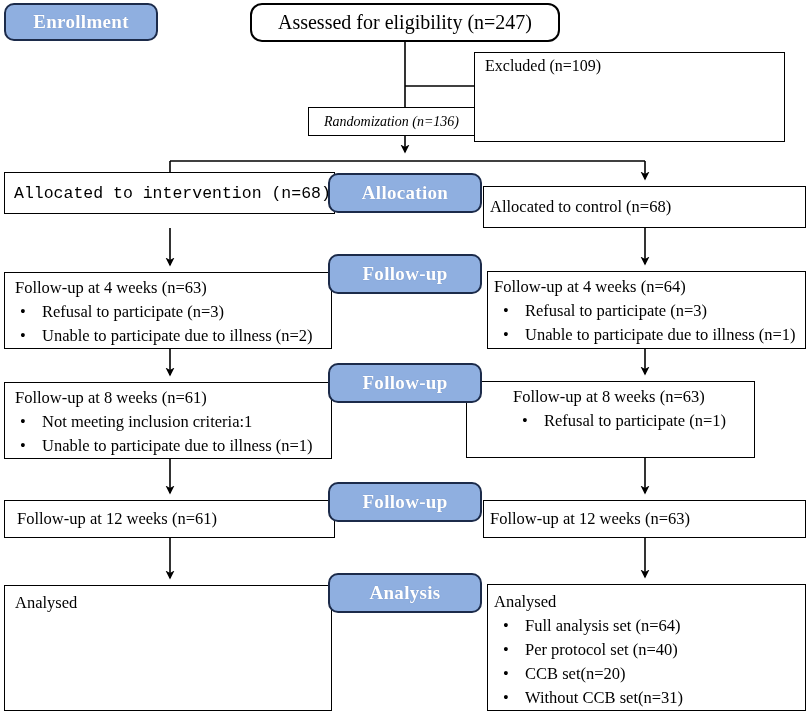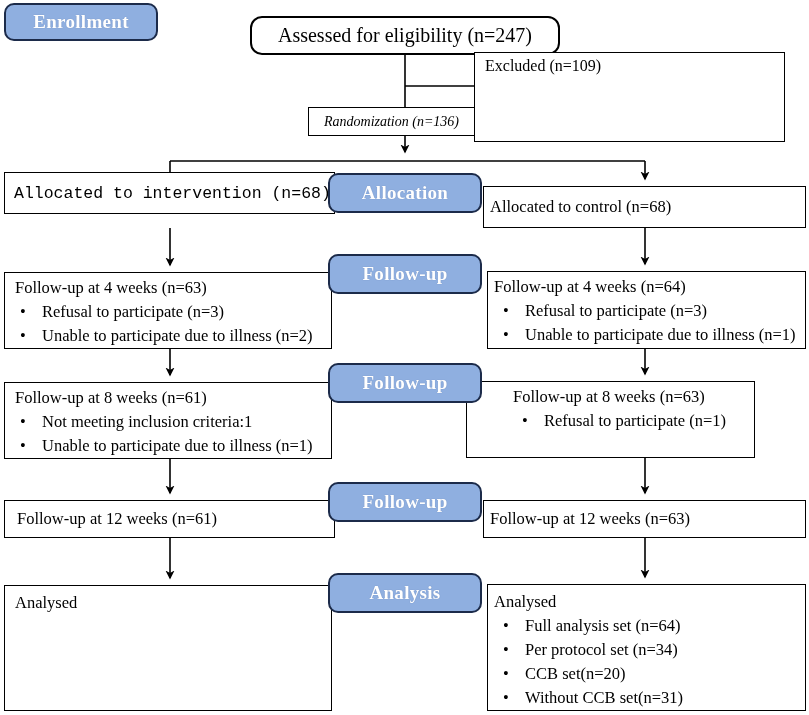--- a/index.html
+++ b/index.html
@@ -17,21 +17,21 @@
   .box.list{padding:3px 6px 0 0;}
   .box .title{padding-left:10px;line-height:24px;white-space:nowrap;}
   .box ul{margin:0;padding:0;list-style:none;}
   .box li{position:relative;padding-left:37px;line-height:24px;white-space:nowrap;}
   .box li::before{content:"\2022";position:absolute;left:15px;top:0;}
   .box.excluded{padding-top:2px;font-size:16px;}
   .box.excluded .title{line-height:21.5px;}
   .box.excluded li{line-height:21.5px;padding-left:34px;}
   .box.excluded li::before{left:13px;}
   .rounded{border-radius:12px;border-width:2.2px;}
-  .assessed{display:flex;align-items:center;justify-content:center;font-size:20px;margin-top:13px;}
+  .assessed{display:flex;align-items:center;justify-content:center;font-size:20px;}
   .rand{display:flex;align-items:center;justify-content:center;
         font-size:14px;border-width:1.4px;}
   .badge{
     position:absolute;z-index:3;box-sizing:border-box;
     background:var(--badge-fill,#8fafe0);
     border:2.6px solid var(--badge-border,#1c2b4a);
     border-radius:10px;color:var(--badge-text,#fff);
     display:flex;align-items:center;justify-content:center;
     font-weight:bold;font-size:19px;letter-spacing:.3px;
     text-shadow:0 0 1px rgba(40,60,110,.35);
@@ -116,19 +116,19 @@
   <div class="box single" style="left:4px;top:500px;width:331px;height:38px;padding-left:12px;">Follow-up at 12 weeks (n=61)</div>
   <div class="box single" style="left:483px;top:500px;width:323px;height:38px;padding-left:6px;text-align:right;">Follow-up at 12 weeks (n=63)</div>
 
   <div class="box list" style="left:4px;top:585px;width:328px;height:126px;padding-top:5px;">
     <div class="title">Analysed</div>
   </div>
   <div class="box list" style="left:487px;top:584px;width:319px;height:127px;padding-top:5px;">
     <div class="title" style="padding-left:6px;">Analysed</div>
     <ul>
       <li>Full analysis set (n=64)</li>
-      <li>Per protocol set (n=34)</li>
+      <li>Per protocol set (n=40)</li>
       <li>CCB set(n=20)</li>
       <li>Without CCB set(n=31)</li>
     </ul>
   </div>
 
 </div>
 
 </body></html>

